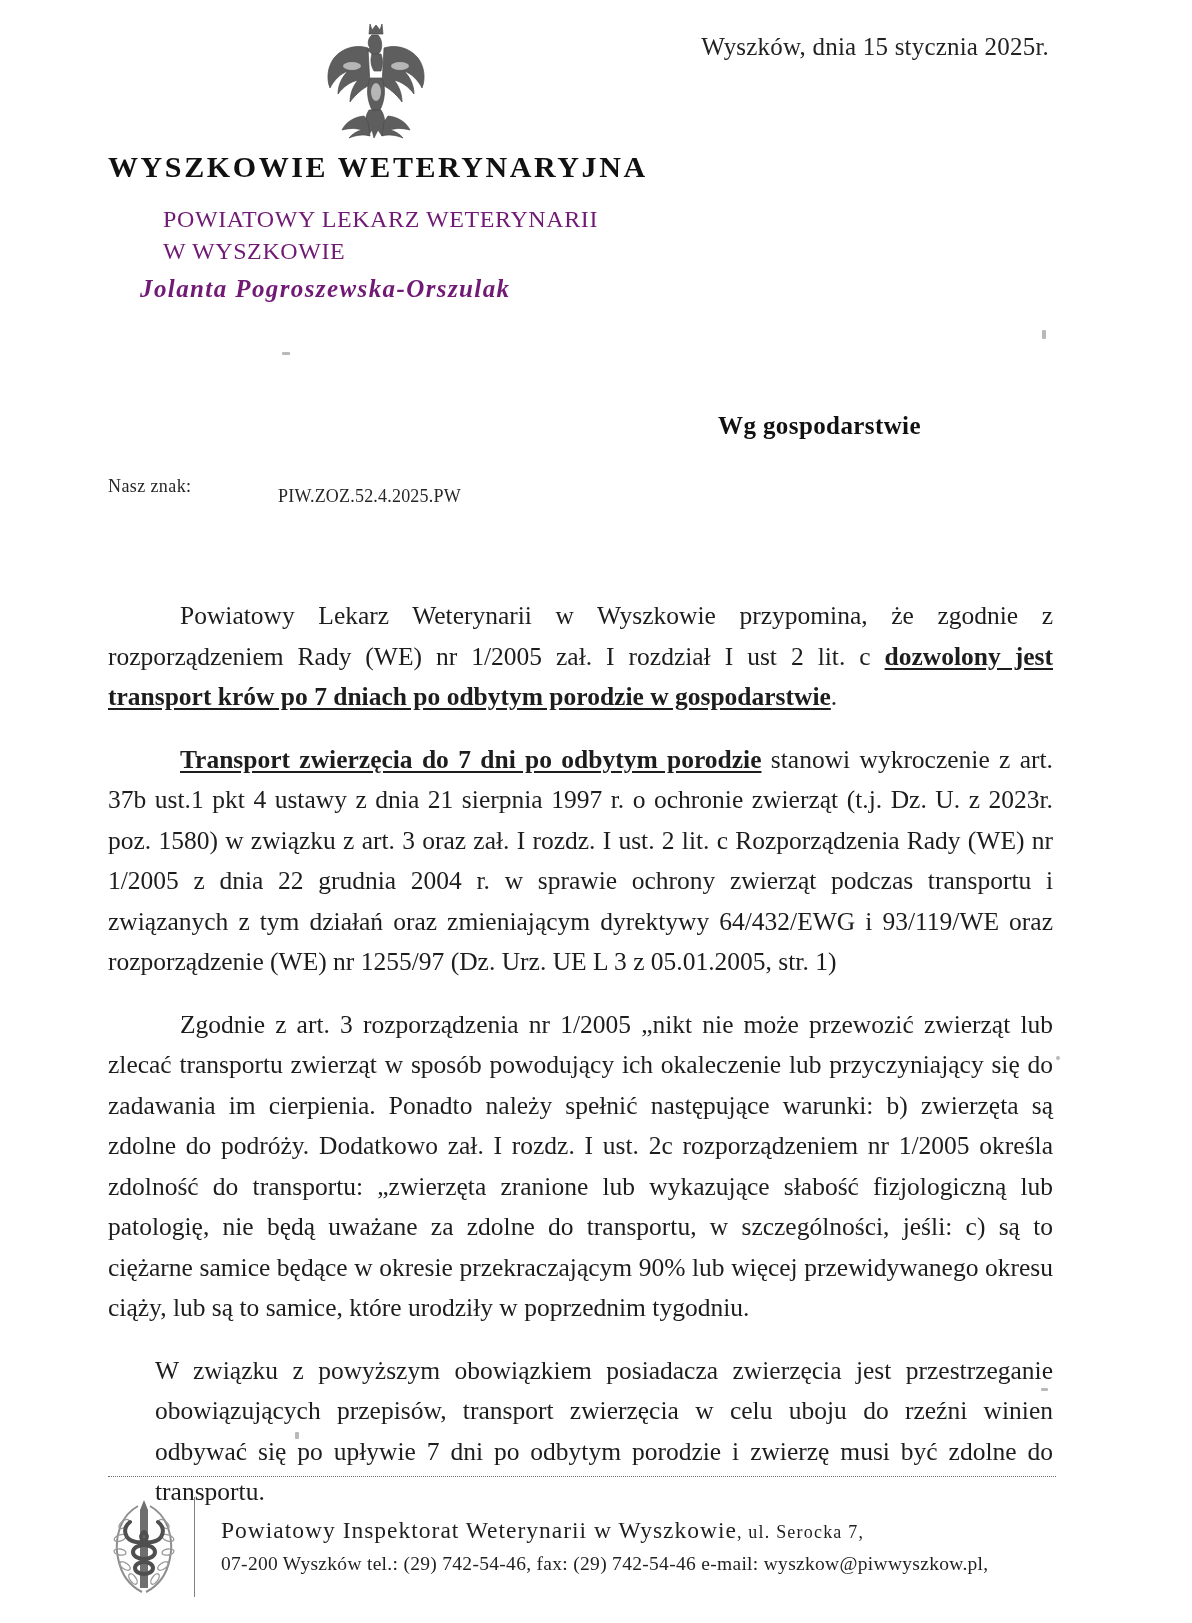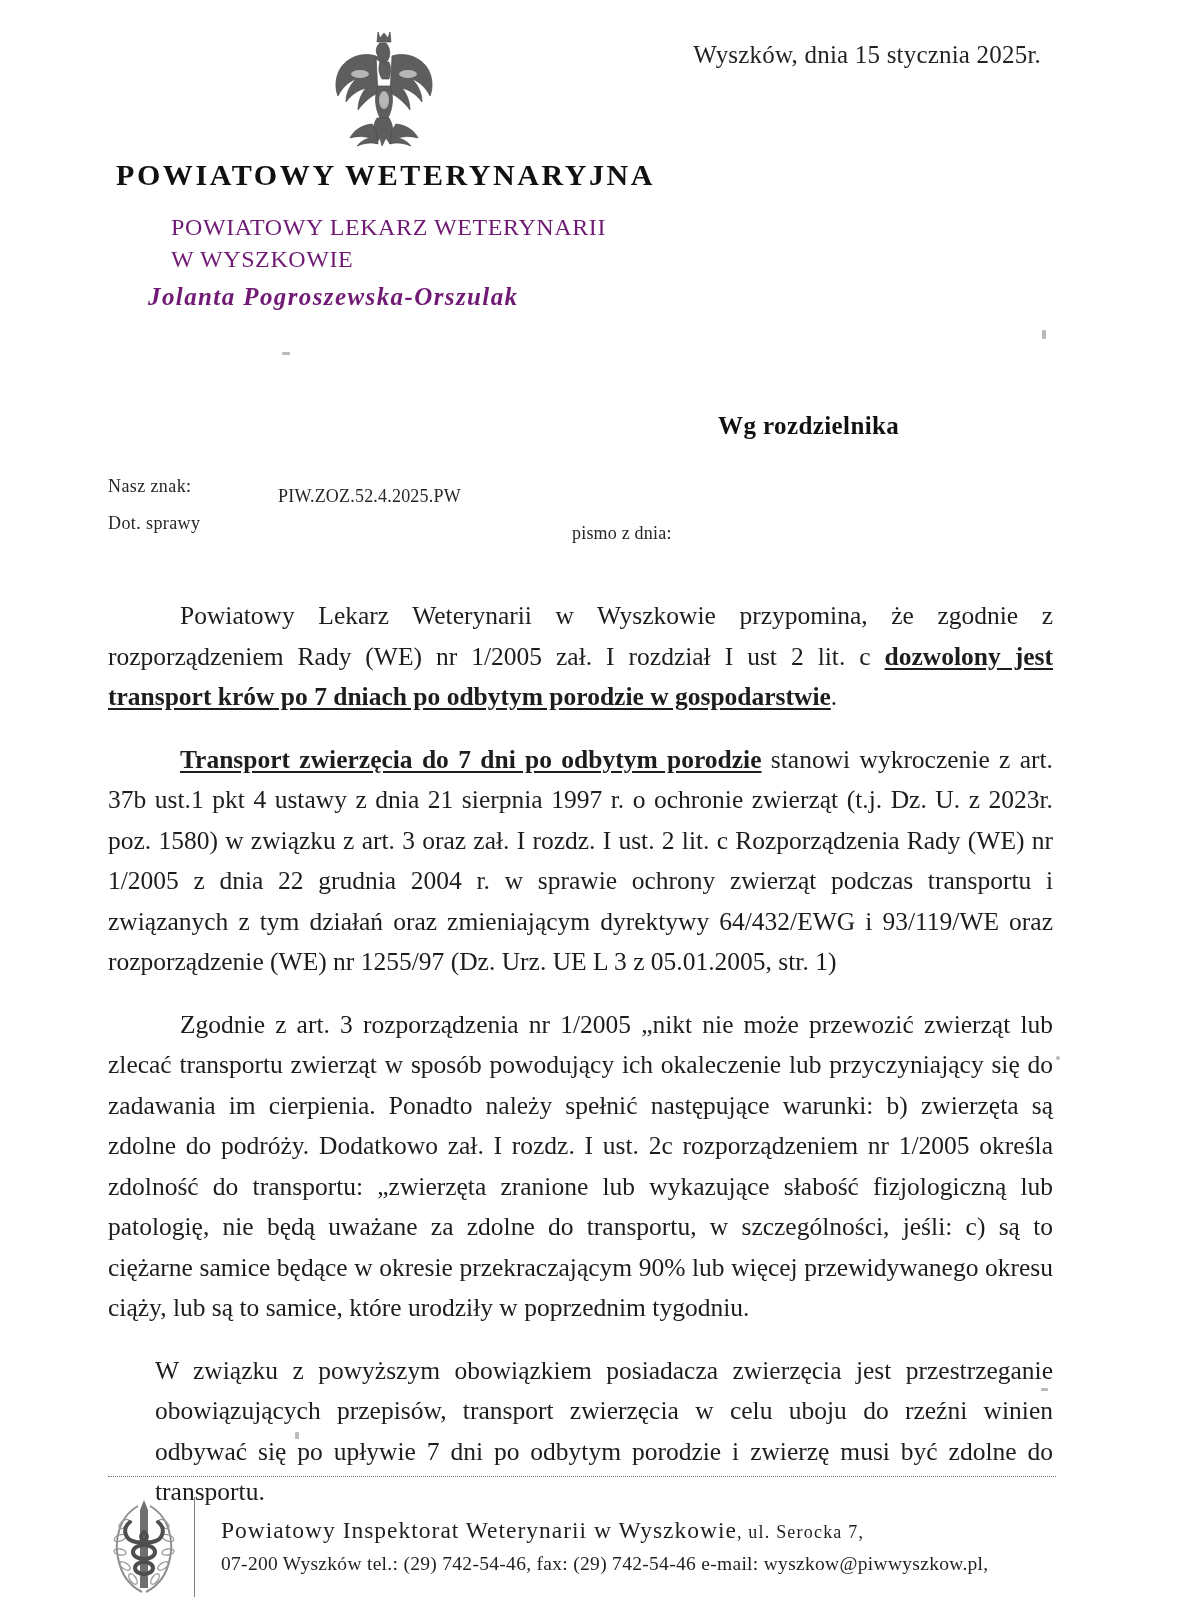--- a/index.html
+++ b/index.html
@@ -13,21 +13,21 @@
     height: 1623px;
     position: relative;
     font-family: "Liberation Serif", "DejaVu Serif", serif;
     color: #1a1a1a;
     overflow: hidden;
   }
 
   .page {
     position: absolute;
     inset: 0;
-    padding: 8px;
+    padding: 0;
   }
 
   
   .header-zone {
     position: relative;
     height: 330px;
   }
 
   .emblem {
     position: absolute;
@@ -232,40 +232,36 @@
         <g fill="#ffffff" opacity="0.55">
           <ellipse cx="40" cy="48" rx="9" ry="4"></ellipse>
           <ellipse cx="88" cy="48" rx="9" ry="4"></ellipse>
           <ellipse cx="64" cy="74" rx="5" ry="9"></ellipse>
         </g>
       </svg>
     </div>
 
     <div class="letter-date">Wyszków, dnia 15 stycznia 2025r.</div>
 
-    <div class="org-title">POWIATOWY WETERYNARYJNA</div>
+    <div class="org-title">WYSZKOWIE WETERYNARYJNA</div>
 
     <div class="org-sub">
       <div>POWIATOWY LEKARZ WETERYNARII</div>
       <div>W WYSZKOWIE</div>
     </div>
 
     <div class="org-person">Jolanta Pogroszewska-Orszulak</div>
   </div>
 
-  <div class="addressee">Wg rozdzielnika</div>
+  <div class="addressee">Wg gospodarstwie</div>
 
   <div class="ref-block">
     <div class="ref-row">
       <span class="ref-label">Nasz znak:</span>
       <span class="ref-value">PIW.ZOZ.52.4.2025.PW</span>
-    </div>
-    <div class="ref-row">
-      <span class="ref-label">Dot. sprawy</span>
-      <span class="ref-value offset-right">pismo z dnia:</span>
     </div>
   </div>
 
   <div class="body-zone">
 
     <p class="indent"><span>Powiatowy Lekarz Weterynarii w Wyszkowie przypomina, że zgodnie z rozporządzeniem Rady (WE) nr 1/2005 zał. I rozdział I ust 2 lit. c </span><b>dozwolony jest transport krów po 7 dniach po odbytym porodzie w gospodarstwie</b><span>.</span></p>
 
     <p class="indent"><b>Transport zwierzęcia do 7 dni po odbytym porodzie</b><span> stanowi wykroczenie z art. 37b ust.1 pkt 4 ustawy z dnia 21 sierpnia 1997 r. o ochronie zwierząt (t.j. Dz. U. z 2023r. poz. 1580)  w związku z art. 3 oraz zał. I rozdz. I ust. 2 lit. c Rozporządzenia Rady (WE) nr 1/2005 z dnia 22 grudnia 2004 r. w sprawie ochrony zwierząt podczas transportu i związanych z tym działań oraz zmieniającym dyrektywy 64/432/EWG i 93/119/WE oraz rozporządzenie (WE) nr 1255/97 (Dz. Urz. UE L 3 z 05.01.2005, str. 1)</span></p>
 
     <p class="indent">Zgodnie z art. 3 rozporządzenia nr 1/2005 „nikt nie może przewozić zwierząt lub zlecać transportu zwierząt w sposób powodujący ich okaleczenie lub przyczyniający się do zadawania im cierpienia. Ponadto należy spełnić następujące warunki: b) zwierzęta są zdolne do podróży. Dodatkowo zał. I rozdz. I ust. 2c rozporządzeniem nr 1/2005 określa zdolność do transportu: „zwierzęta zranione lub wykazujące słabość fizjologiczną lub patologię, nie będą uważane za zdolne do transportu, w szczególności, jeśli: c) są to ciężarne samice będące w okresie przekraczającym 90% lub więcej przewidywanego okresu ciąży, lub są to samice, które urodziły w poprzednim tygodniu.</p>

